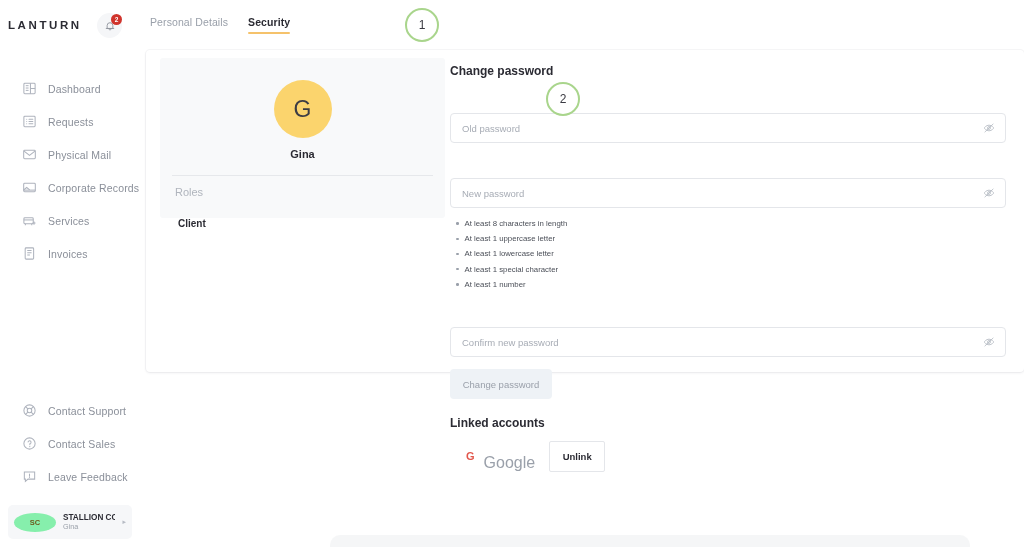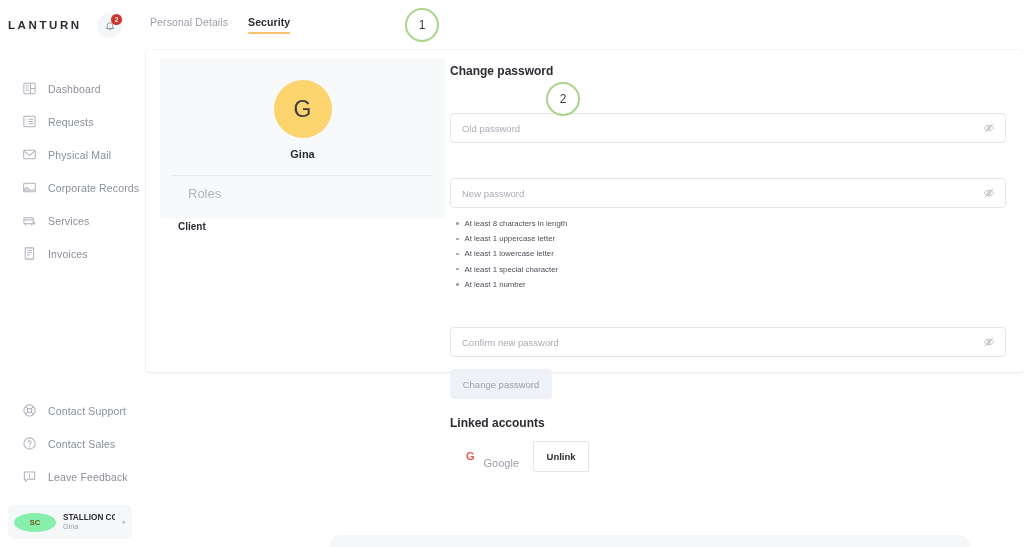--- a/index.html
+++ b/index.html
@@ -129,21 +129,21 @@
   }
   .avatar-name {
     text-align: center; margin-top: 10px;
     font-size: 11px; font-weight: 700; color: #2b2b33;
   }
   .pane-div {
     height: 1px; background: #e6e8eb;
     margin: 15px 12px 0 12px;
   }
   .roles-label {
-    margin: 10px 0 0 28px; font-size: 13px; color: #b0b5bd;
+    margin: 10px 0 0 15px; font-size: 11px; color: #b0b5bd;
   }
   .roles-value {
     margin: 20px 0 0 18px; font-size: 10px; font-weight: 700; color: #2b2b33;
   }
 
   .form-pane { flex: 1 1 auto; padding: 14px 18px 0 5px; }
   .section-title {
     font-size: 12px; font-weight: 700; color: #2b2b33;
     margin-bottom: 11px;
   }
@@ -186,21 +186,21 @@
   .linked-title {
     font-size: 12px; font-weight: 700; color: #2b2b33;
     margin: 17px 0 11px 0;
   }
   .linked-row { display: flex; align-items: center; }
   .provider {
     display: flex; align-items: center; gap: 9px;
     padding: 0 14px 0 16px;
   }
   .g-logo { font-size: 11px; font-weight: 700; color: #e2574c; line-height: 1; }
-  .provider-name { font-size: 11px; color: #9aa0aa; margin-top: 12px; }
+  .provider-name { font-size: 16px; color: #9aa0aa; margin-top: 12px; }
   .btn-unlink {
     height: 31px; width: 56px;
     background: #fff; border: 1px solid #e4e6ea; border-radius: 2px;
     font-size: 9.5px; font-weight: 700; color: #2b2b33;
     font-family: "Liberation Sans", sans-serif; cursor: pointer;
   }
 
   .bottom-sheet {
     position: absolute; left: 190px; bottom: -8px;
     width: 640px; height: 20px; border-radius: 10px 10px 0 0;

